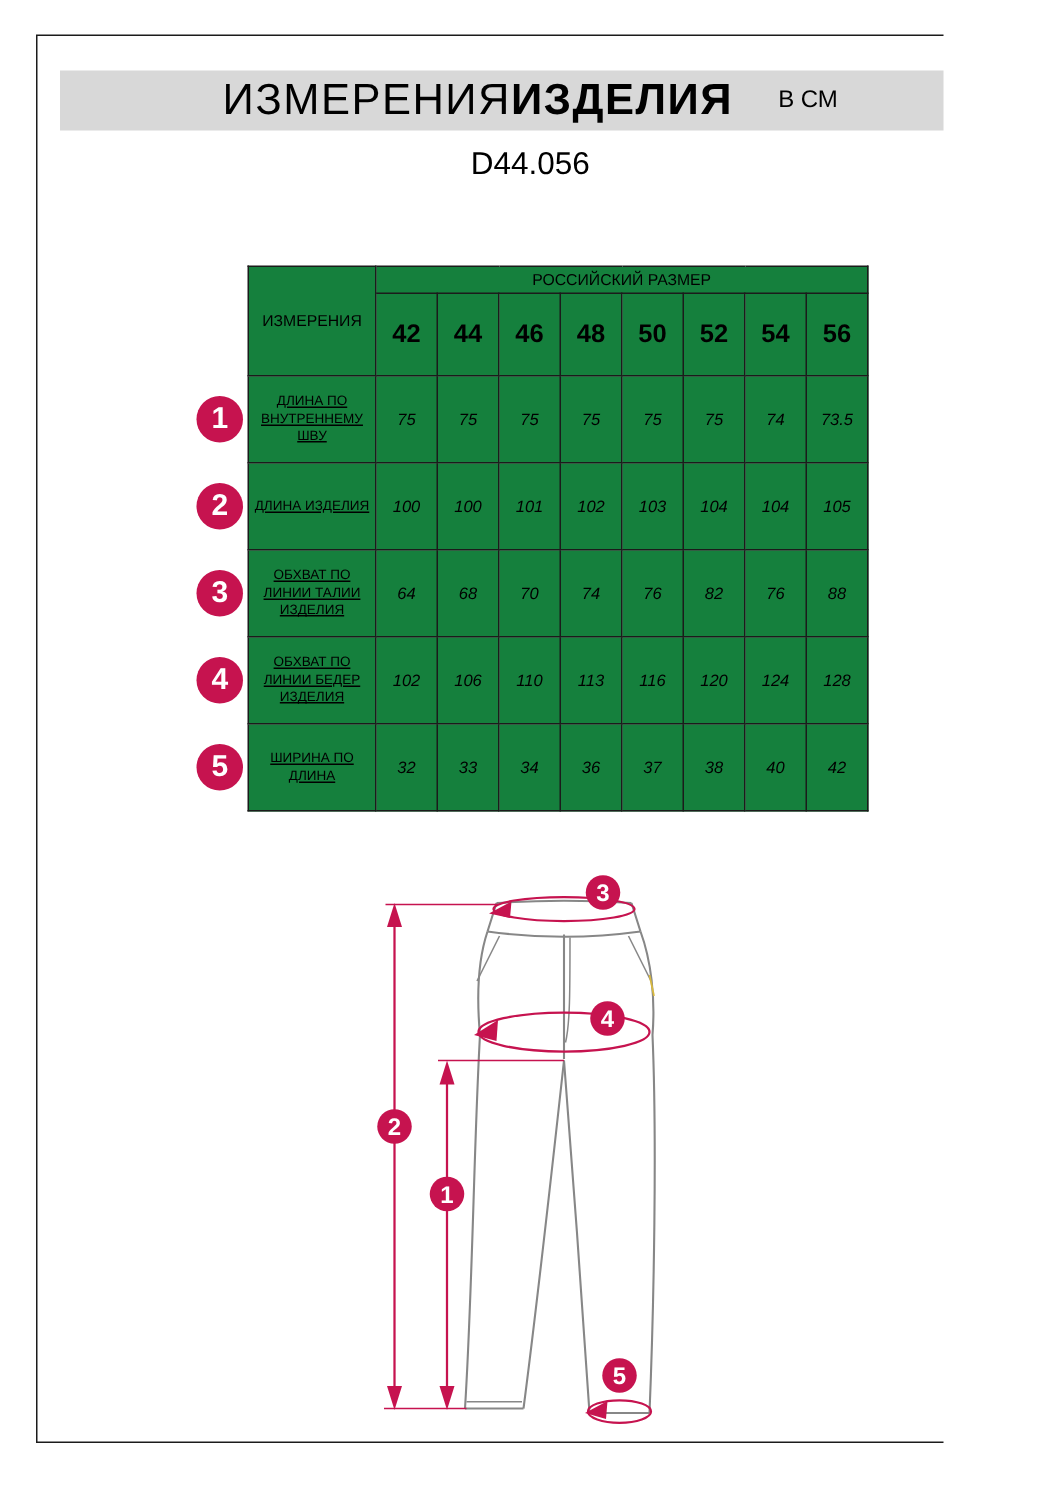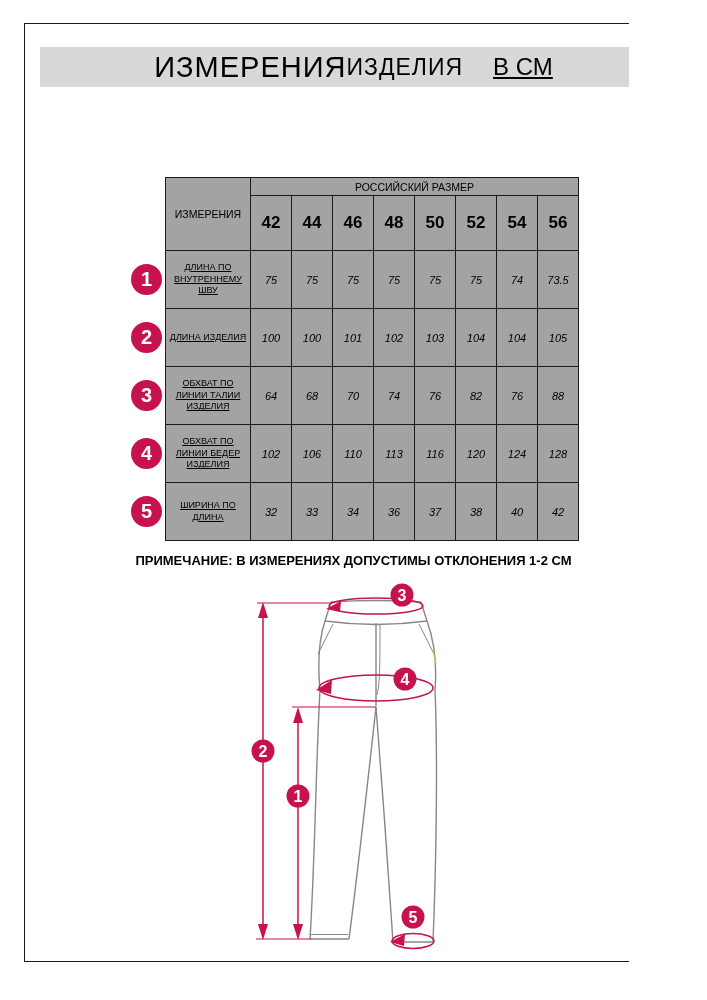--- a/index.html
+++ b/index.html
@@ -10,34 +10,34 @@
   .abs{position:absolute;}
   .frame{
     left:24px;top:23px;width:656px;height:939px;
     border:1.5px solid #1b1b1b;box-sizing:border-box;background:#fff;
   }
   .title-bar{
     left:40px;top:47px;width:627px;height:40px;background:var(--titlebar,#d8d8d8);
     display:flex;align-items:center;justify-content:center;white-space:nowrap;
   }
   .title-reg{font-size:29px;font-weight:400;letter-spacing:1px;}
-  .title-bold{font-size:23px;font-weight:400;letter-spacing:1px;margin-left:0;}
-  .title-unit{font-size:24px;font-weight:400;margin-left:30px;text-decoration:underline;}
+  .title-bold{font-size:29px;font-weight:700;letter-spacing:1px;margin-left:0;}
+  .title-unit{font-size:16px;font-weight:400;margin-left:30px;}
   .product-code{left:0;top:98px;width:707px;text-align:center;font-size:21px;}
   .subtitle{
     left:50%;top:126px;width:502px;transform:translateX(-50%);
     text-align:center;font-size:16.5px;line-height:1.22;
   }
   table.size-table{
     position:absolute;left:165px;top:177px;width:414px;
     border-collapse:collapse;table-layout:fixed;
   }
   .size-table th,.size-table td{
     border:1px solid #1b1b1b;text-align:center;vertical-align:middle;
-    padding:0 2px;background:#a3a3a3;
+    padding:0 2px;background:#15803d;
   }
   .measure-head{font-size:10.5px;font-weight:400;width:80px;}
   .ru-size{font-size:10.5px;font-weight:400;height:17px;}
   tr.sizes-row{height:55px;}
   .size-cell{font-size:17px;font-weight:700;}
   tbody tr{height:58px;}
   .label-cell{font-size:9px;line-height:1.3;font-weight:400;text-decoration:underline;}
   .value-cell{font-size:11px;font-weight:400;font-style:italic;}
   .badge{
     position:absolute;left:131px;width:31px;height:31px;border-radius:50%;
@@ -66,20 +66,21 @@
 <div class="page">
 
   <div class="abs frame"></div>
 
   <div class="abs title-bar">
     <span class="title-reg">ИЗМЕРЕНИЯ</span>
     <span class="title-bold">ИЗДЕЛИЯ</span>
     <span class="title-unit">В СМ</span>
   </div>
 
+  <div class="abs product-code">D44.056</div>
 
 
   <table class="size-table">
     <thead>
       <tr>
         <th rowspan="2" class="measure-head">ИЗМЕРЕНИЯ</th>
         <th colspan="8" class="ru-size">РОССИЙСКИЙ РАЗМЕР</th>
       </tr>
       <tr class="sizes-row" id="size-row">
           <th class="size-cell">42</th>
@@ -152,21 +153,20 @@
   </table>
 
   <div id="badges-layer">
       <div class="badge" style="top: 263.5px;">1</div>
       <div class="badge" style="top: 321.5px;">2</div>
       <div class="badge" style="top: 379.5px;">3</div>
       <div class="badge" style="top: 437.5px;">4</div>
       <div class="badge" style="top: 495.5px;">5</div>
     </div>
 
-  <div class="abs note">ПРИМЕЧАНИЕ: В ИЗМЕРЕНИЯХ ДОПУСТИМЫ ОТКЛОНЕНИЯ 1-2 СМ</div>
 
   <svg class="abs diagram" width="250" height="395" viewBox="0 0 250 395">
 
     <g>
       <path class="gray-ln" d="M101,22 Q146,19 191,22"></path>
       <path class="gray-ln" d="M101,22 L95,41 M191,22 L197,41 M95,41 Q146,48 197,41"></path>
       <path class="gray-ln" d="M95,41 C88,62 88,88 90,110 C86,180 85,280 80,359"></path>
       <path class="gray-ln" d="M80,359 L119,359"></path>
       <path class="gray-thin" d="M81,354.5 L118,354.5"></path>
       <path class="gray-ln" d="M119,359 C128,290 138,200 146,127"></path>

